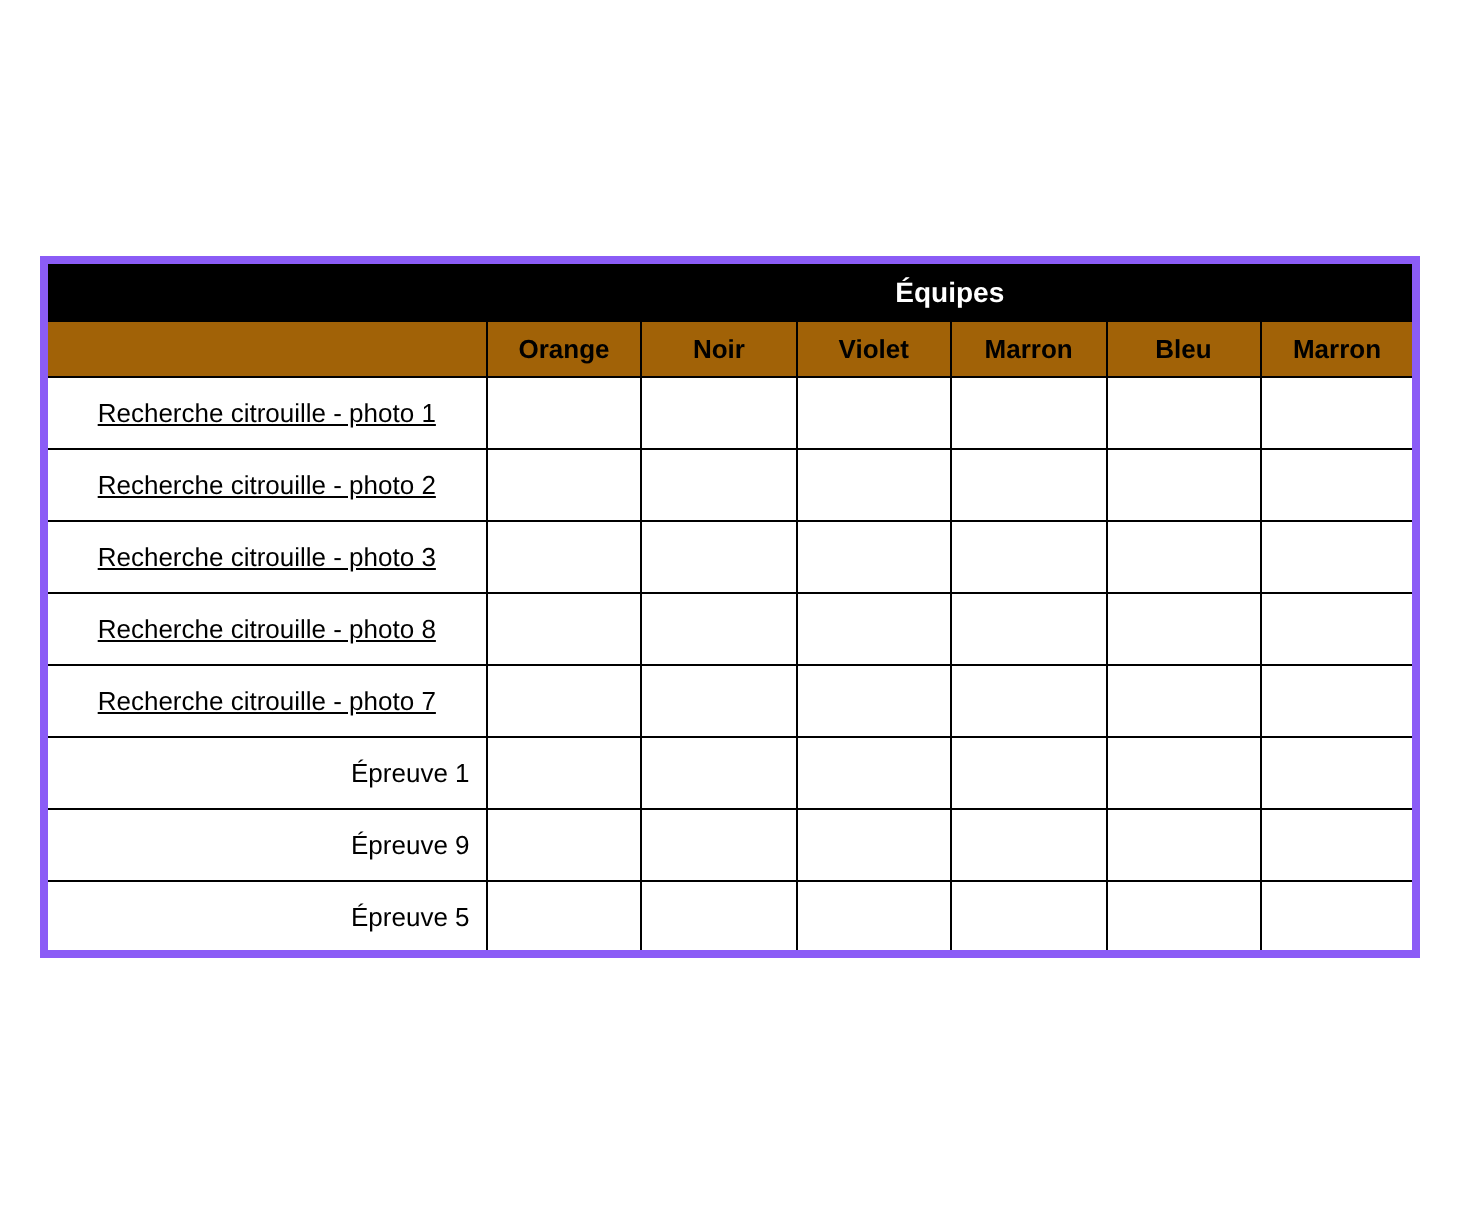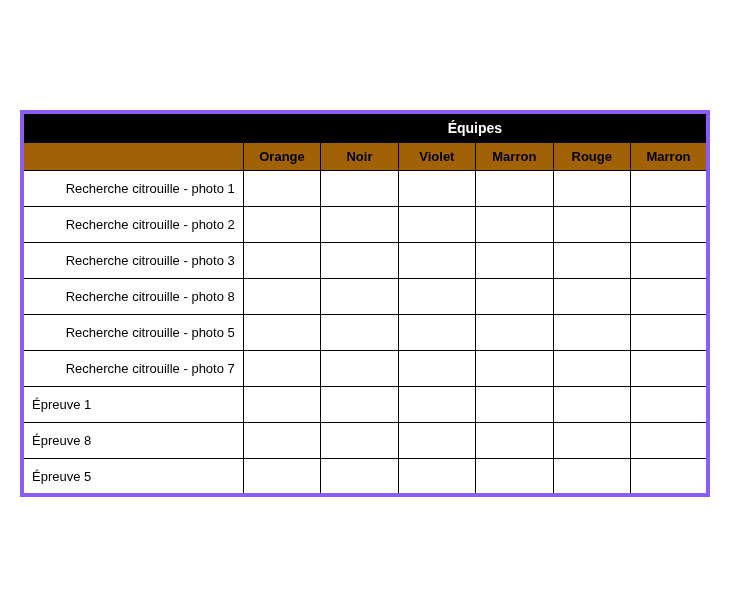--- a/index.html
+++ b/index.html
@@ -45,27 +45,28 @@
     .header-top th {
       border-color: #000;
     }
 
     .header-teams th {
       font-weight: bold;
       background: #a16207;
     }
 
     .row-label {
-      text-align: right;
+      text-align: center;
       font-weight: normal;
       min-width: 200px;
+      text-decoration: underline;
     }
 
     .epreuve-label {
-      text-align: left;
+      text-align: right;
       font-weight: normal;
     }
 
     .data-cell {
       min-width: 70px;
       height: 36px;
     }
 
     .top-left-cell {
       background: #000;
@@ -86,21 +87,21 @@
       <tr class="header-top">
         <th class="top-left-cell"></th>
         <th colspan="6" class="equipes-header">Équipes</th>
       </tr>
       <tr class="header-teams">
         <th class="row-label"></th>
         <th>Orange</th>
         <th>Noir</th>
         <th>Violet</th>
         <th>Marron</th>
-        <th>Rouge</th>
+        <th>Bleu</th>
         <th>Marron</th>
       </tr>
     </thead>
     <tbody id="table-body">
     <tr>
           <td class="row-label">Recherche citrouille - photo 1</td>
           <td class="data-cell"></td>
           <td class="data-cell"></td>
           <td class="data-cell"></td>
           <td class="data-cell"></td>
@@ -128,48 +129,39 @@
         <tr>
           <td class="row-label">Recherche citrouille - photo 8</td>
           <td class="data-cell"></td>
           <td class="data-cell"></td>
           <td class="data-cell"></td>
           <td class="data-cell"></td>
           <td class="data-cell"></td>
           <td class="data-cell"></td>
         </tr>
         <tr>
-          <td class="row-label">Recherche citrouille - photo 5</td>
-          <td class="data-cell"></td>
-          <td class="data-cell"></td>
-          <td class="data-cell"></td>
-          <td class="data-cell"></td>
-          <td class="data-cell"></td>
-          <td class="data-cell"></td>
-        </tr>
-        <tr>
           <td class="row-label">Recherche citrouille - photo 7</td>
           <td class="data-cell"></td>
           <td class="data-cell"></td>
           <td class="data-cell"></td>
           <td class="data-cell"></td>
           <td class="data-cell"></td>
           <td class="data-cell"></td>
         </tr>
         <tr>
           <td class="epreuve-label">Épreuve 1</td>
           <td class="data-cell"></td>
           <td class="data-cell"></td>
           <td class="data-cell"></td>
           <td class="data-cell"></td>
           <td class="data-cell"></td>
           <td class="data-cell"></td>
         </tr>
         <tr>
-          <td class="epreuve-label">Épreuve 8</td>
+          <td class="epreuve-label">Épreuve 9</td>
           <td class="data-cell"></td>
           <td class="data-cell"></td>
           <td class="data-cell"></td>
           <td class="data-cell"></td>
           <td class="data-cell"></td>
           <td class="data-cell"></td>
         </tr>
         <tr>
           <td class="epreuve-label">Épreuve 5</td>
           <td class="data-cell"></td>

